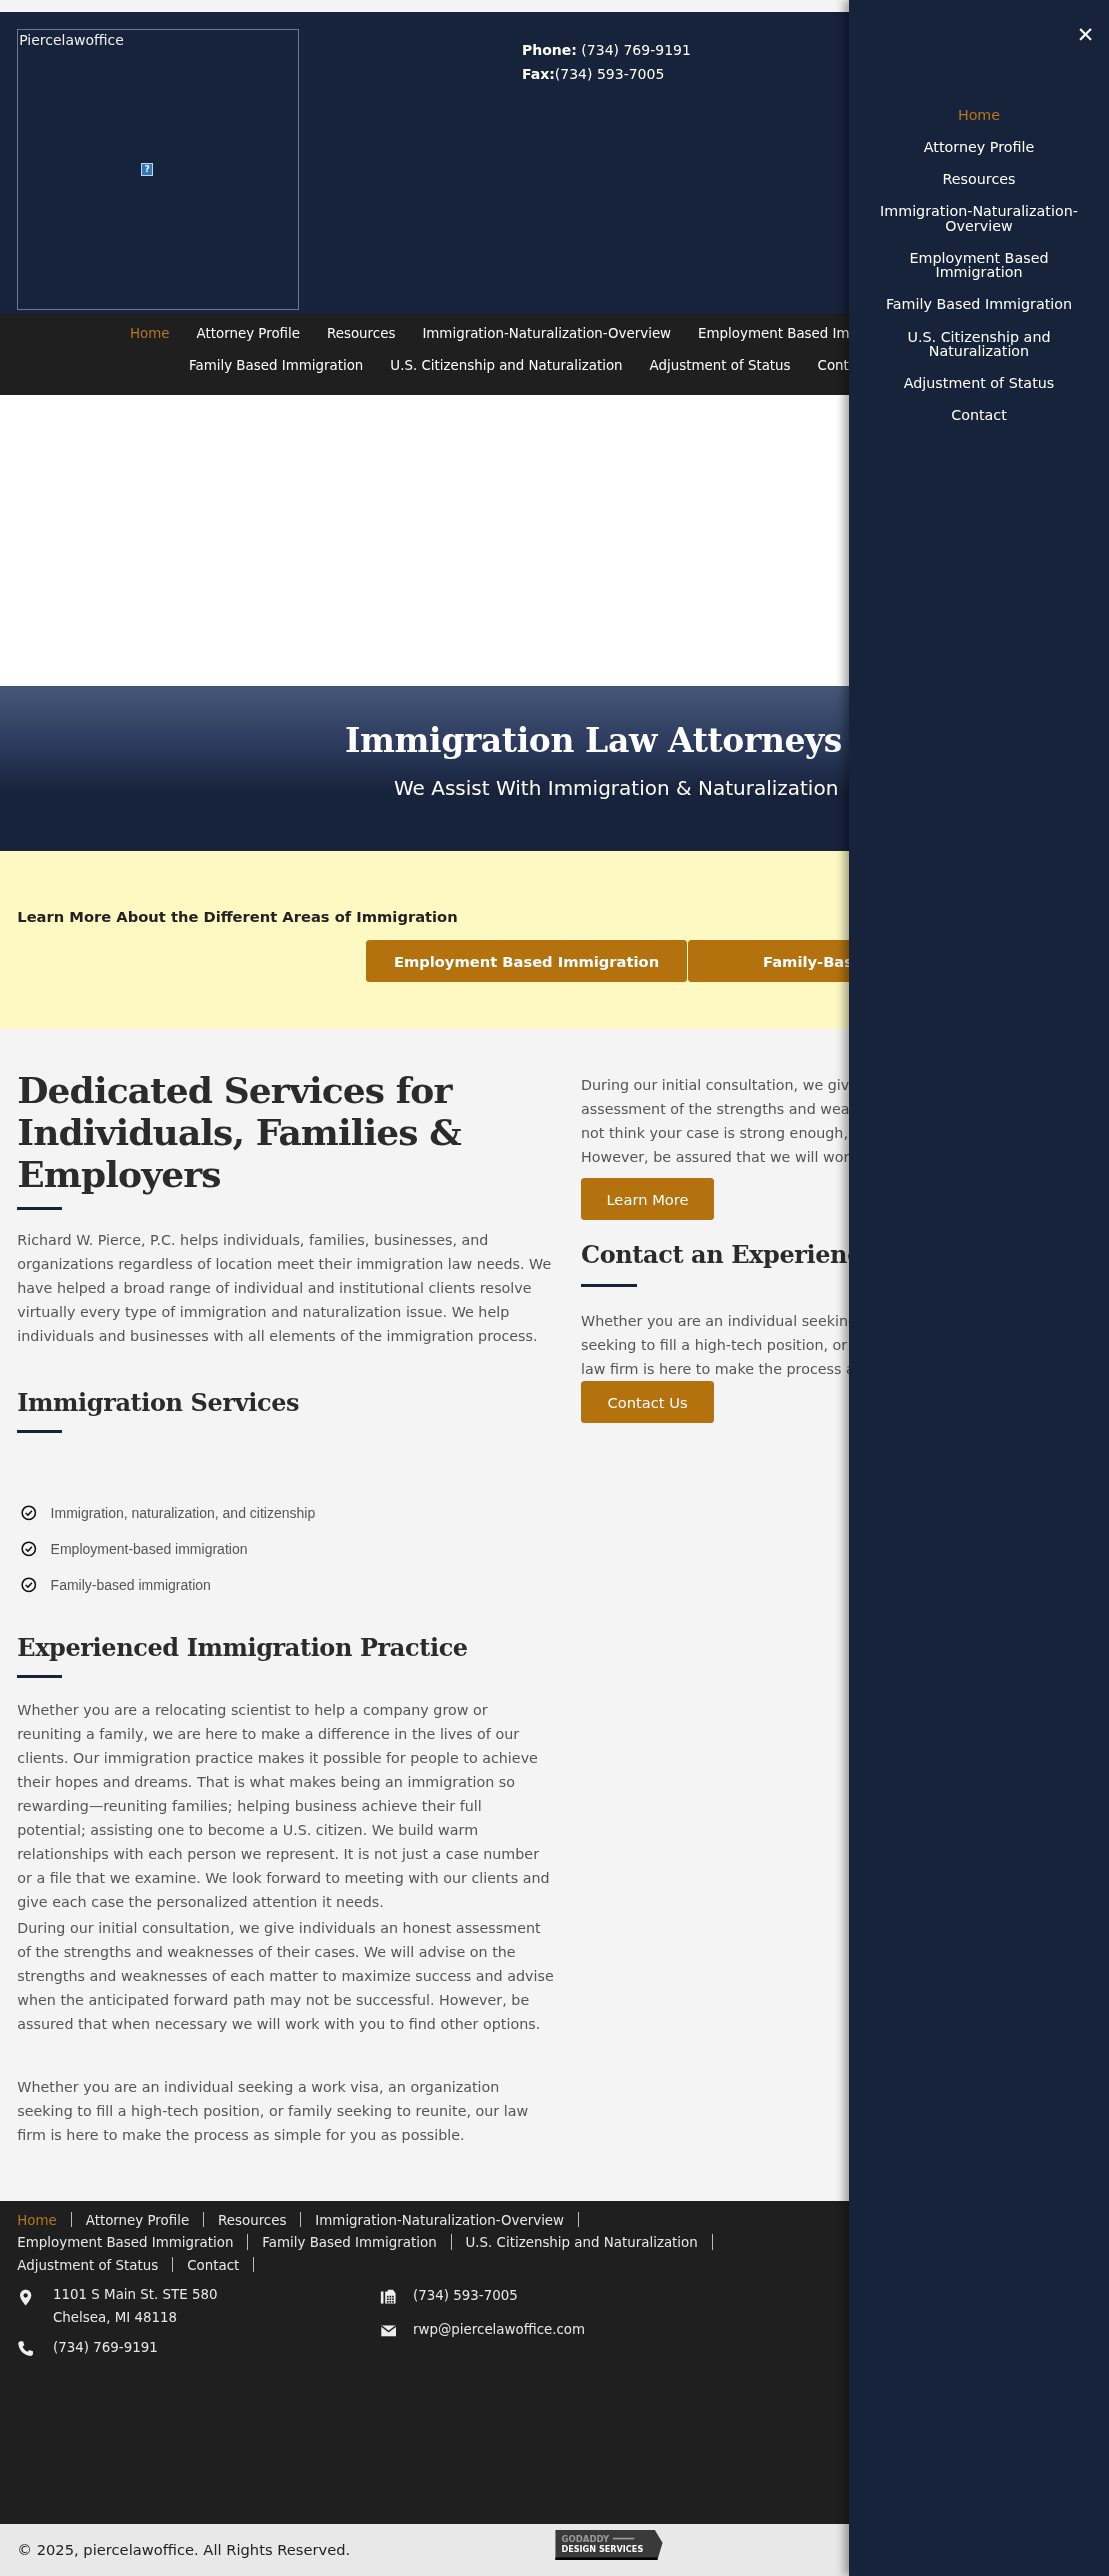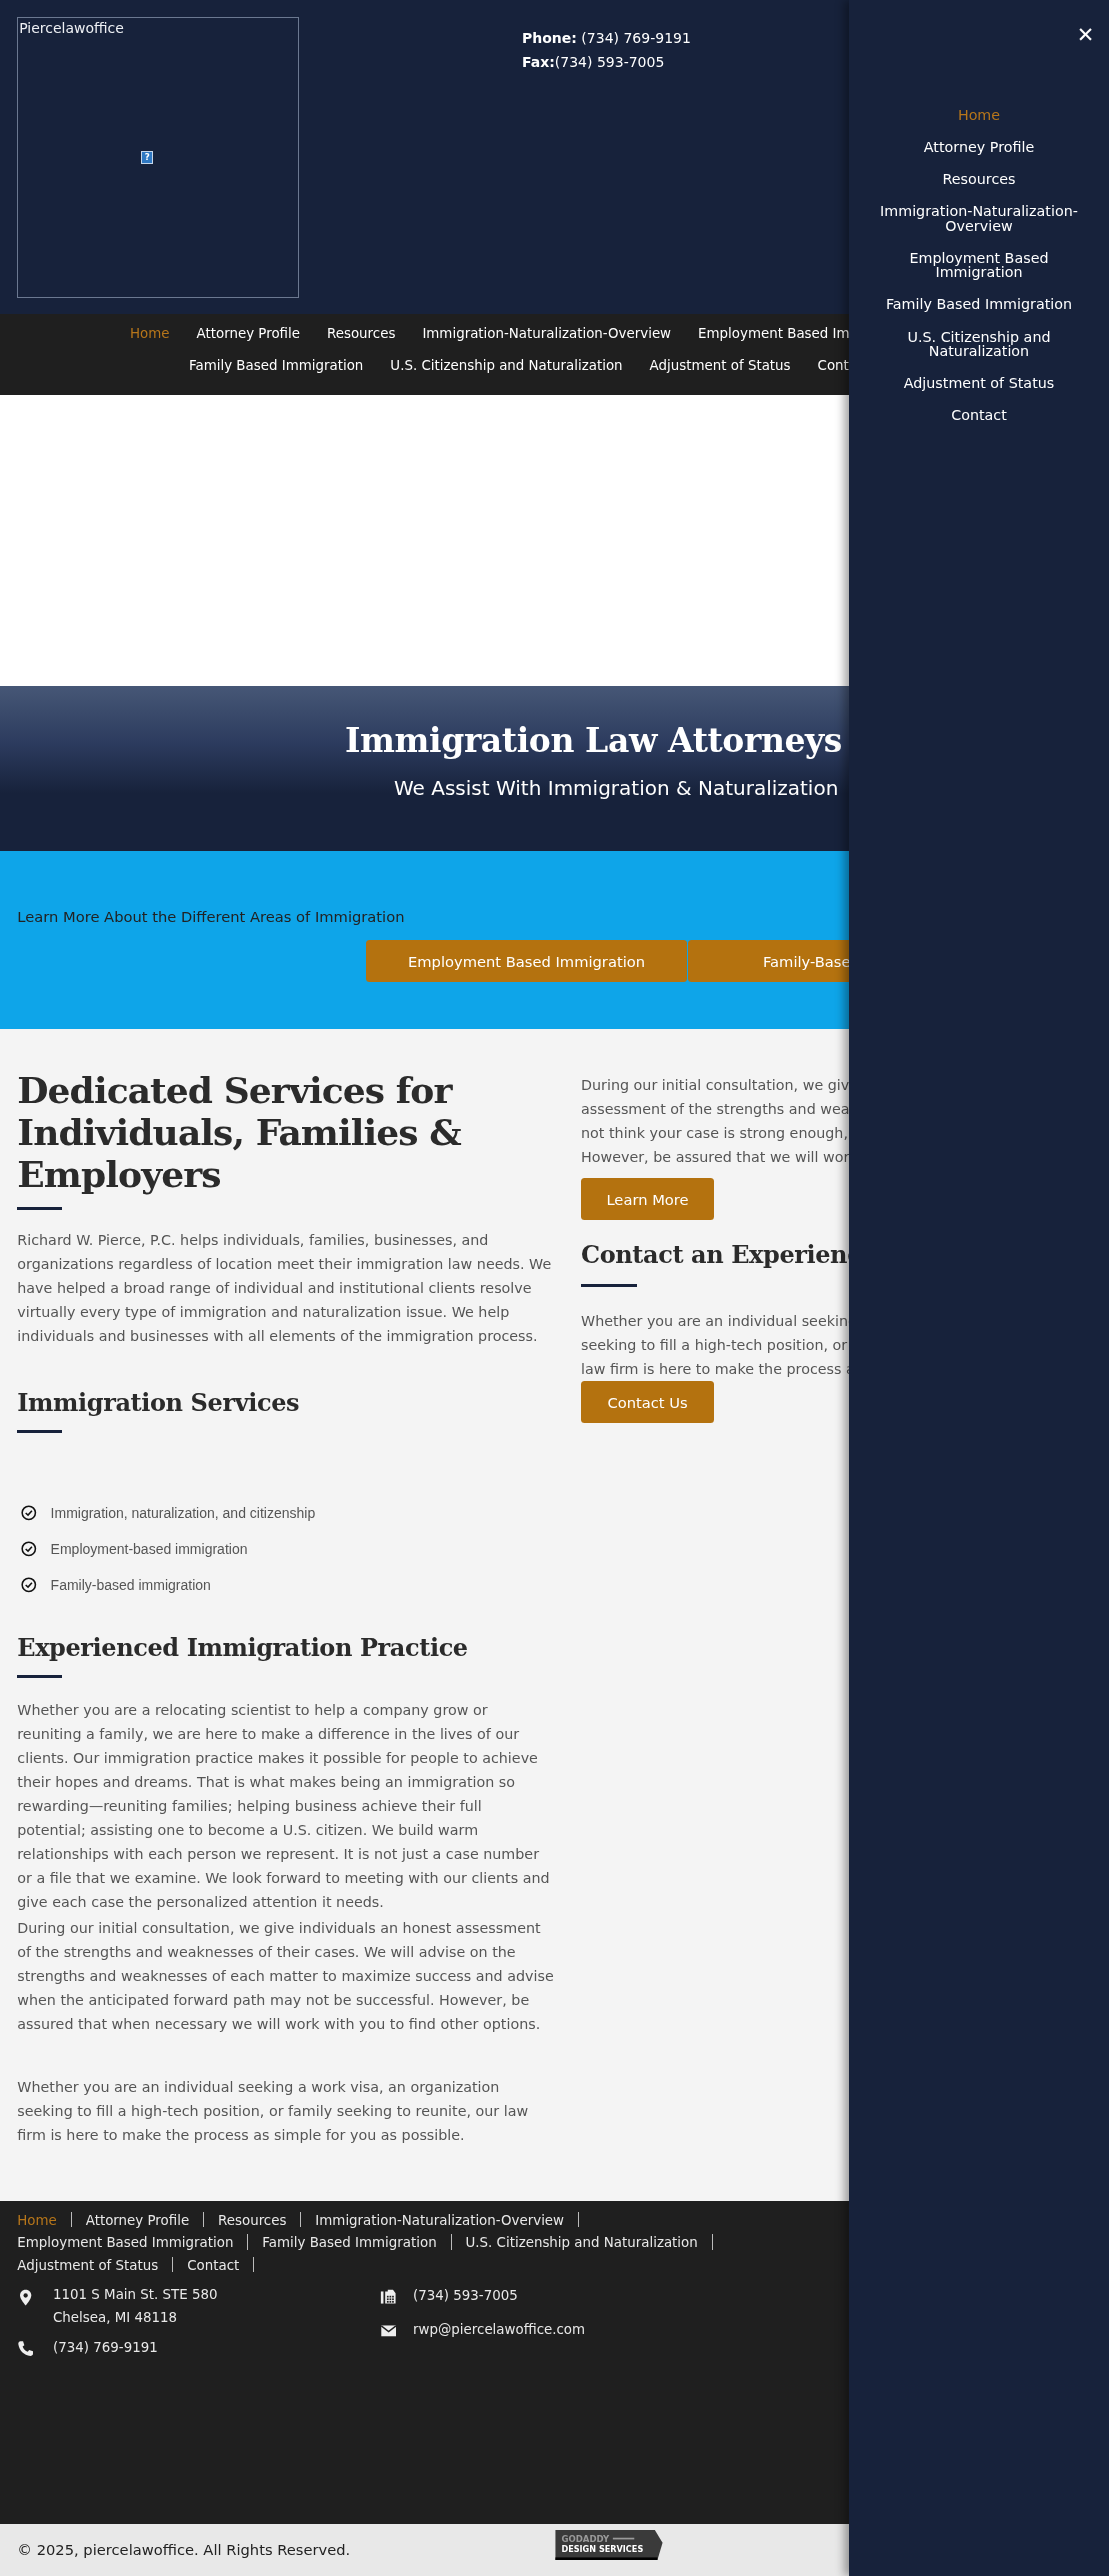--- a/index.html
+++ b/index.html
@@ -1,20 +1,20 @@
 <!DOCTYPE html>
 <html style="font-size:14px"><head>
 <meta charset="utf-8">
 <style>
   * { box-sizing: border-box; margin: 0; padding: 0; }
   html, body { width: 1109px; height: 2576px; overflow: hidden; }
   body { position: relative; font-family: "DejaVu Sans", sans-serif; background: #f4f4f4; color: #444; }
 
   
-  .header { position: absolute; left: 0; top: 0; width: 1109px; height: 314px; background: #17223b; padding-left: 37px; }
+  .header { position: absolute; left: 0; top: 12px; width: 1109px; height: 314px; background: #17223b; padding-left: 37px; }
   .logo-box { position: absolute; left: 17.3px; top: 17.3px; width: 282px; height: 281px; border: 0.9px solid #6b7890; }
   .logo-alt { position: absolute; left: 0.9px; top: 1.7px; color: #eef0f4; font-size: 14px; font-family: "DejaVu Sans", sans-serif; }
   .broken-img { position: absolute; left: 123px; top: 133px; width: 12px; height: 13px; background: #2f78c2; border: 0.9px solid #c6d7ea; color: #fff; font-size: 8.7px; line-height: 11.3px; text-align: center; font-weight: bold; }
   .contact-top { position: absolute; left: 522px; top: 26px; color: #fff; font-size: 14px; line-height: 24px; }
   .contact-top b { font-weight: bold; }
 
   
   .nav { position: absolute; left: 0; top: 314px; width: 1109px; height: 81px; background: #1f1f1f; }
   .nav-row { position: absolute; display: flex; white-space: nowrap; font-size: 13.4px; color: #fff; }
   .nav-row span { margin-right: 27px; }
@@ -27,21 +27,21 @@
 
   
   .hero { position: absolute; left: 0; top: 686px; width: 1109px; height: 165px;
           background: linear-gradient(to bottom, #465776 0%, #2c3b5e 35%, #17223b 65%, #17223b 100%); }
   .hero-title { position: absolute; left: 0; width: 1109px; top: 35px; text-align: center; color: #fff;
                 font-family: "DejaVu Serif", serif; font-size: 35px; padding-left: 0; }
   .hero-title-inner { position: absolute; left: 345px; top: 0; white-space: nowrap; font-size: 33px; letter-spacing: -0.4px; }
   .hero-sub { position: absolute; left: 394px; top: 90px; color: #fff; font-size: 20px; white-space: nowrap; }
 
   
-  .areas { position: absolute; left: 0; top: 851px; width: 1109px; height: 178px; background: #0ea5e9; }
+  .areas { position: absolute; left: 0; top: 851px; width: 1109px; height: 178px; background: #fef9c3; font-weight: bold; }
   .areas-label { position: absolute; left: 17.3px; top: 57px; font-size: 14.7px; color: #222; }
   .area-btn { position: absolute; top: 89px; height: 42px; background: #b4720f; color: #fff; font-size: 14.7px;
               display: flex; align-items: center; justify-content: center; border-radius: 3.5px; white-space: nowrap; }
 
   
   .main { position: absolute; left: 0; top: 1029px; width: 1109px; height: 1171px; background: #f4f4f4; }
   .h-big { position: absolute; left: 17.3px; top: 40px; width: 485px; font-family: "DejaVu Serif", serif;
            font-size: 36px; line-height: 42px; color: #2b2b2b; letter-spacing: -0.9px; }
   .underline { position: absolute; height: 2.6px; width: 45px; background: #17223b; }
   .body-text { position: absolute; left: 17.3px; width: 537px; font-size: 14.3px; line-height: 24px; color: #555; }

